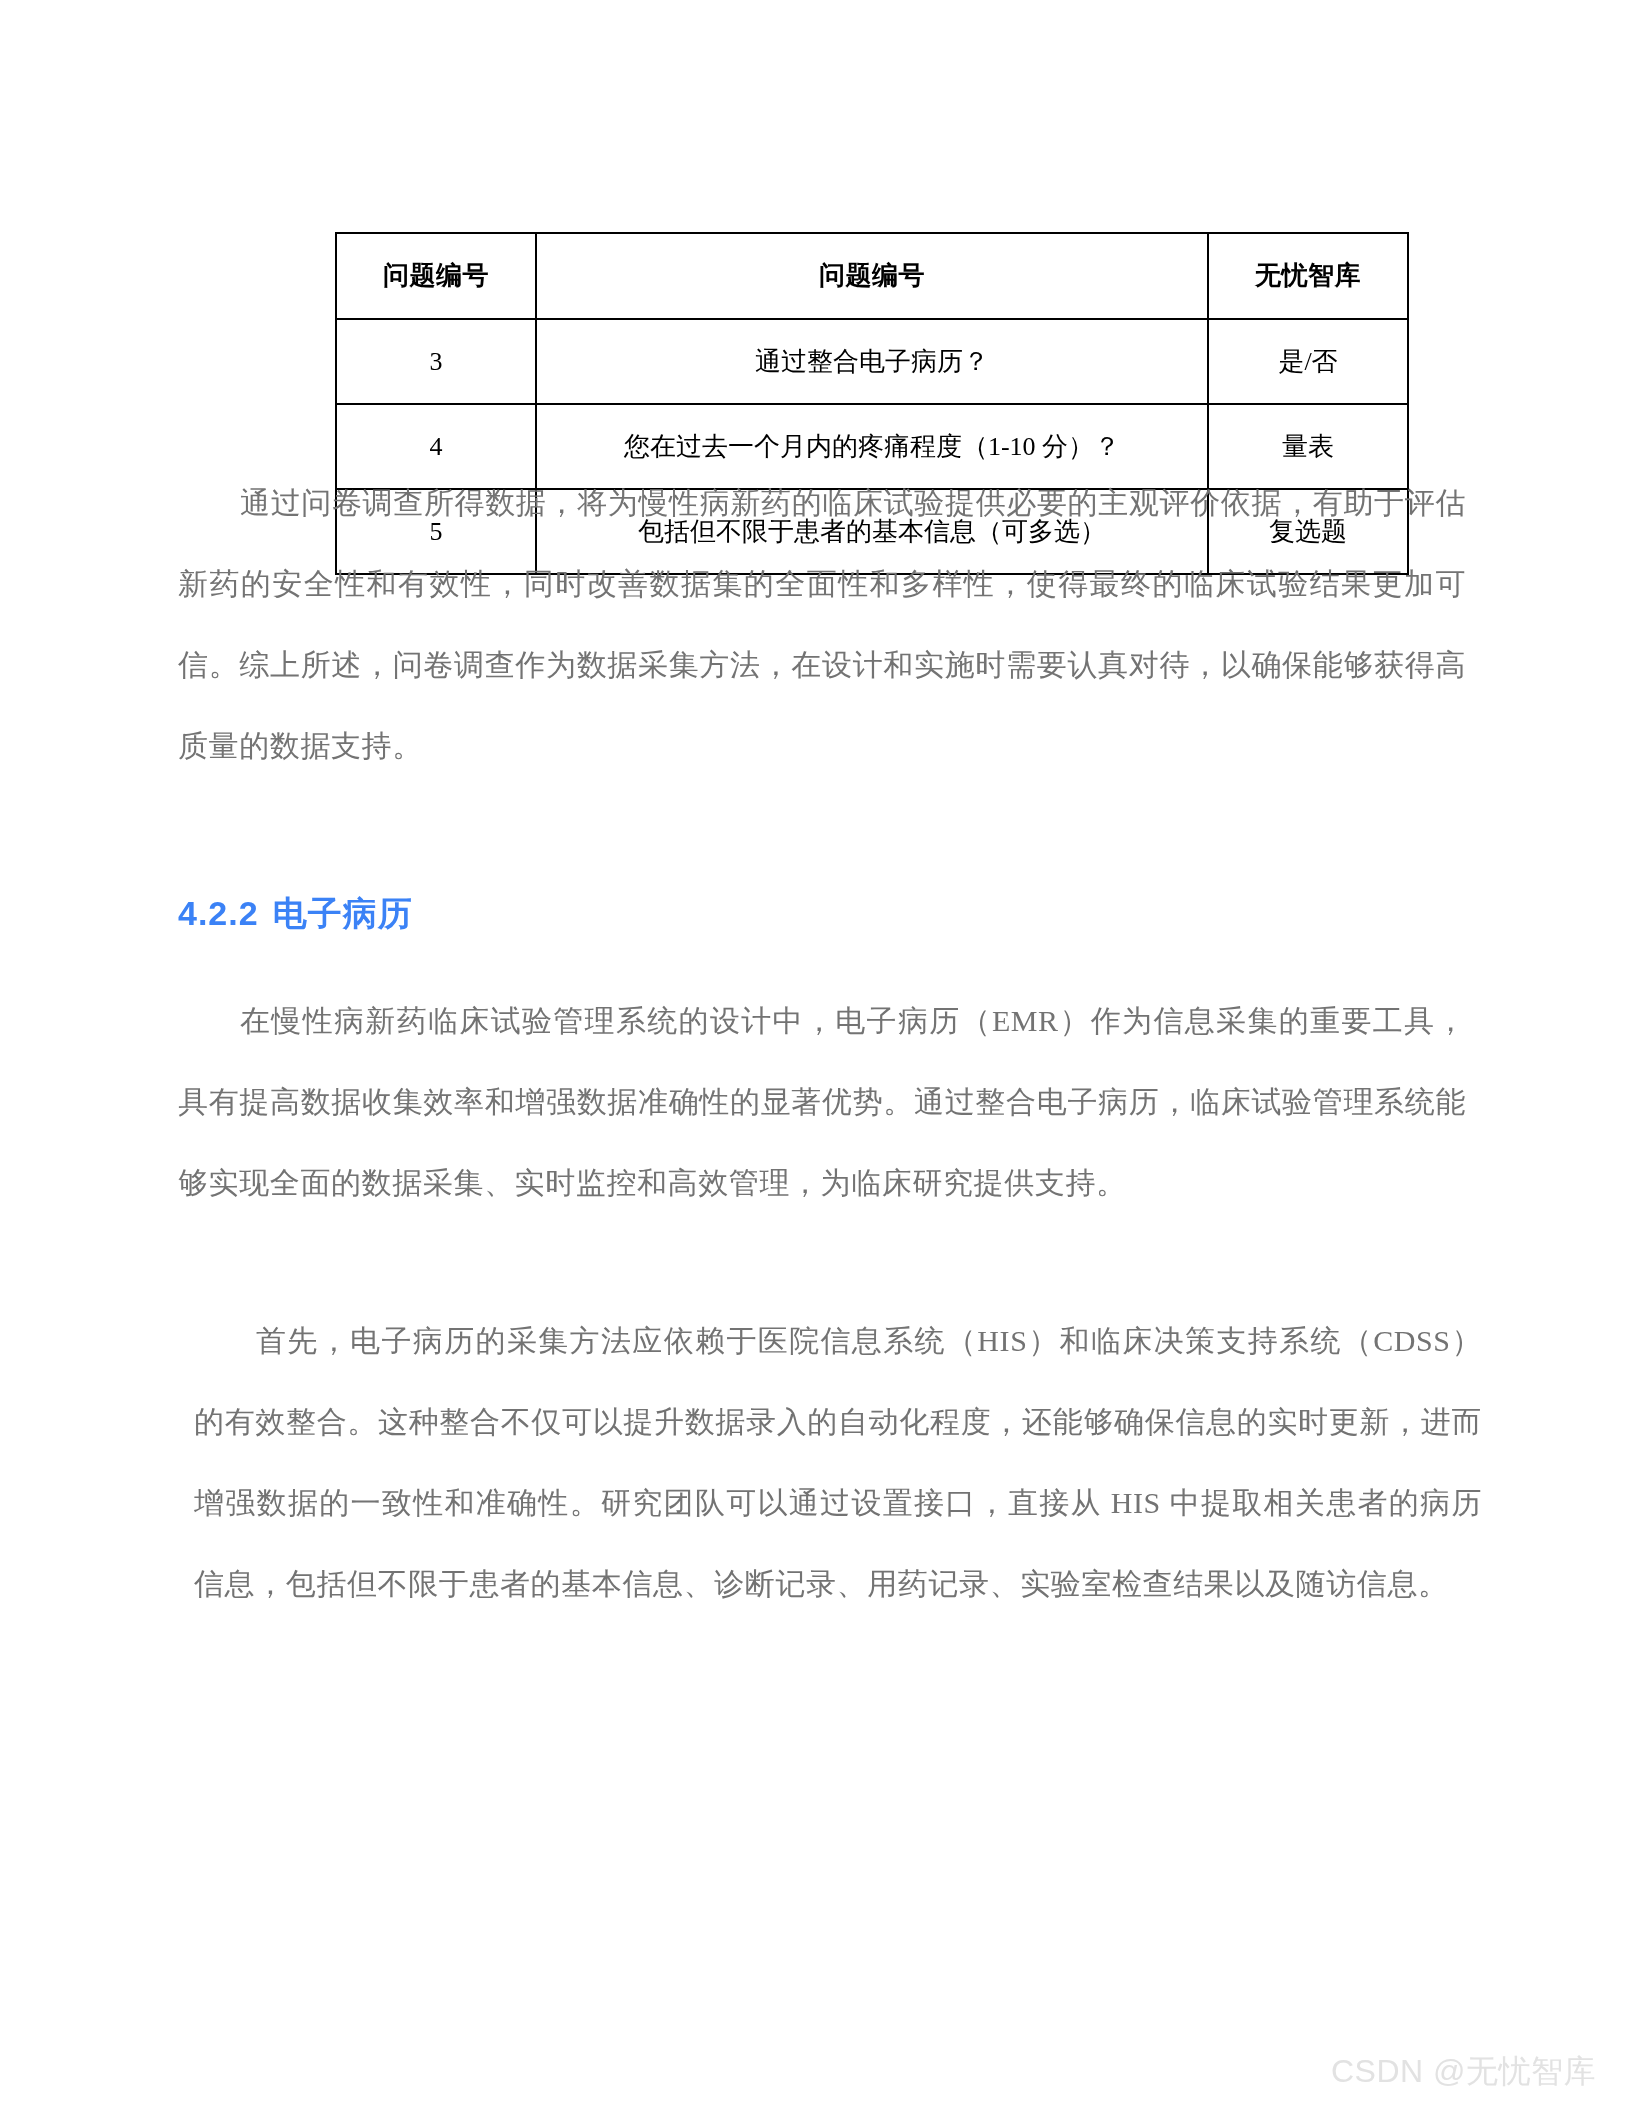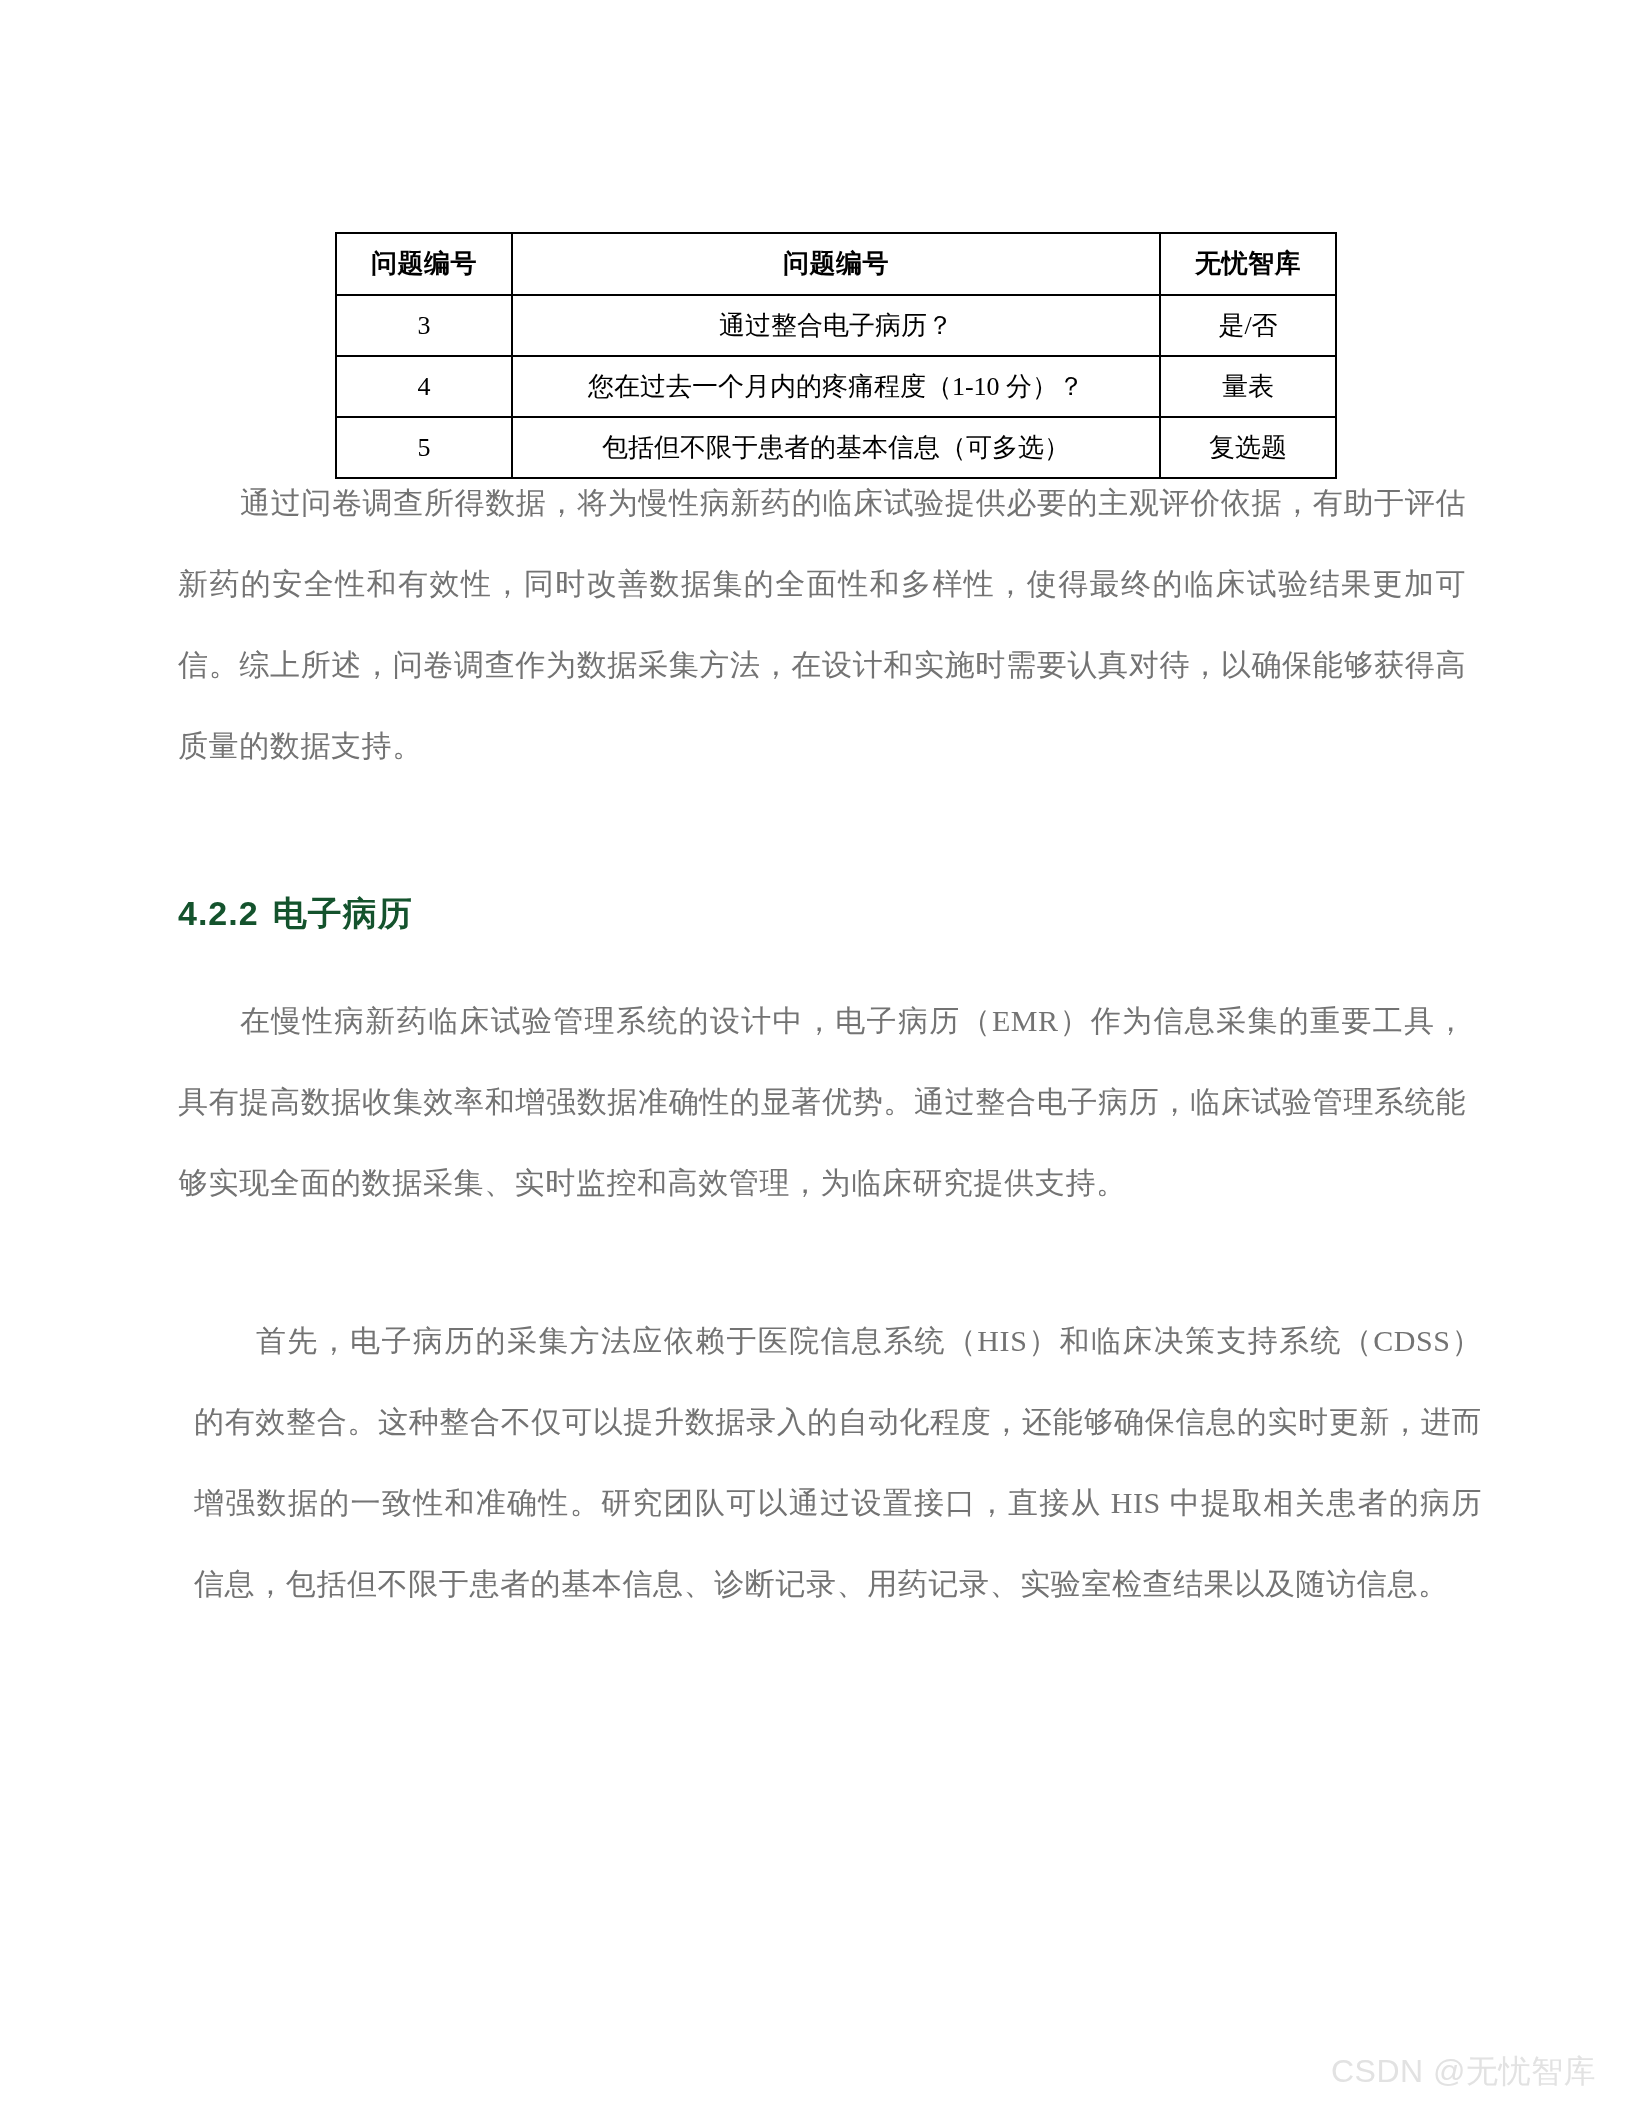--- a/index.html
+++ b/index.html
@@ -41,21 +41,21 @@
     top: 232px;
     width: 970px;
   }
   table.qtable {
     border-collapse: collapse;
     width: 970px;
     table-layout: fixed;
   }
   table.qtable td, table.qtable th {
     border: 2px solid #000000;
-    padding: 4px;
+    padding: 16px;
     height: 50px;
     vertical-align: middle;
     text-align: center;
     font-size: 25px;
     line-height: 1.15;
   }
   table.qtable thead th {
     font-family: "Liberation Sans", "DejaVu Sans", sans-serif;
     font-weight: bold;
     font-size: 26px;
@@ -92,21 +92,21 @@
   
   .heading {
     position: absolute;
     left: 0;
     top: 888px;
     font-family: "Liberation Sans", "DejaVu Sans", sans-serif;
     font-weight: bold;
     font-size: 34px;
     line-height: 50px;
     letter-spacing: 1px;
-    color: #14532d;
+    color: #3b82f6;
     white-space: nowrap;
   }
   .heading .hnum { margin-right: 14px; }
 
   
   .watermark {
     position: absolute;
     right: 36px;
     bottom: 18px;
     font-family: "Liberation Sans", "DejaVu Sans", sans-serif;

